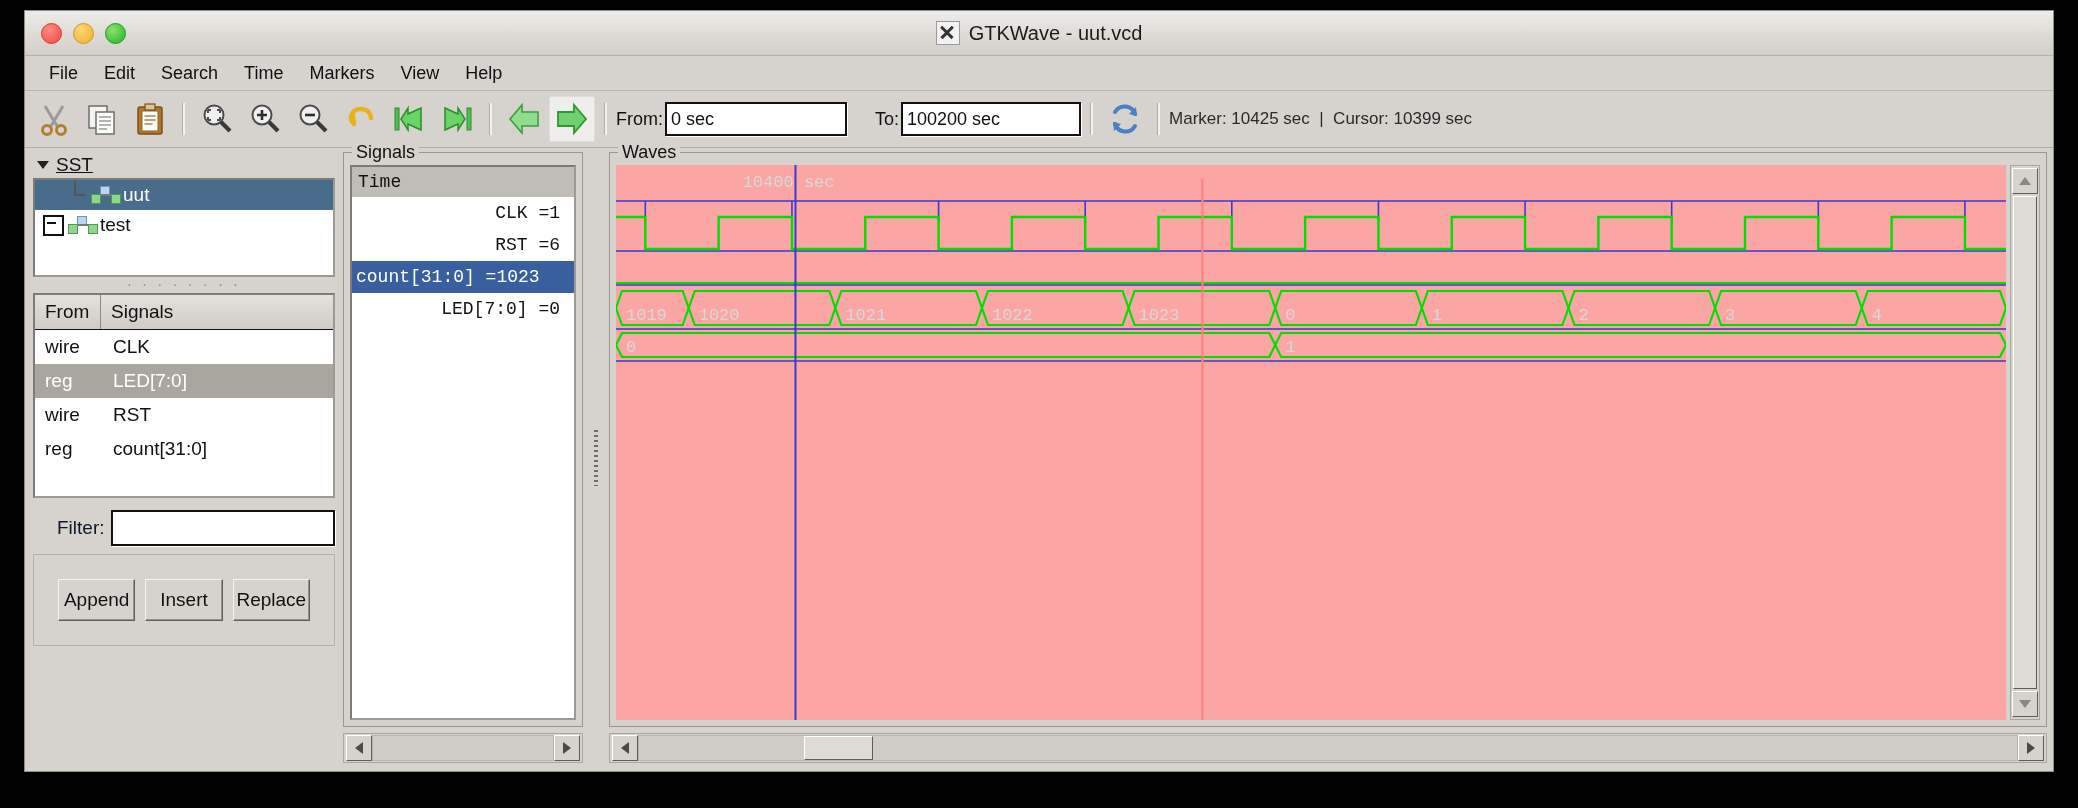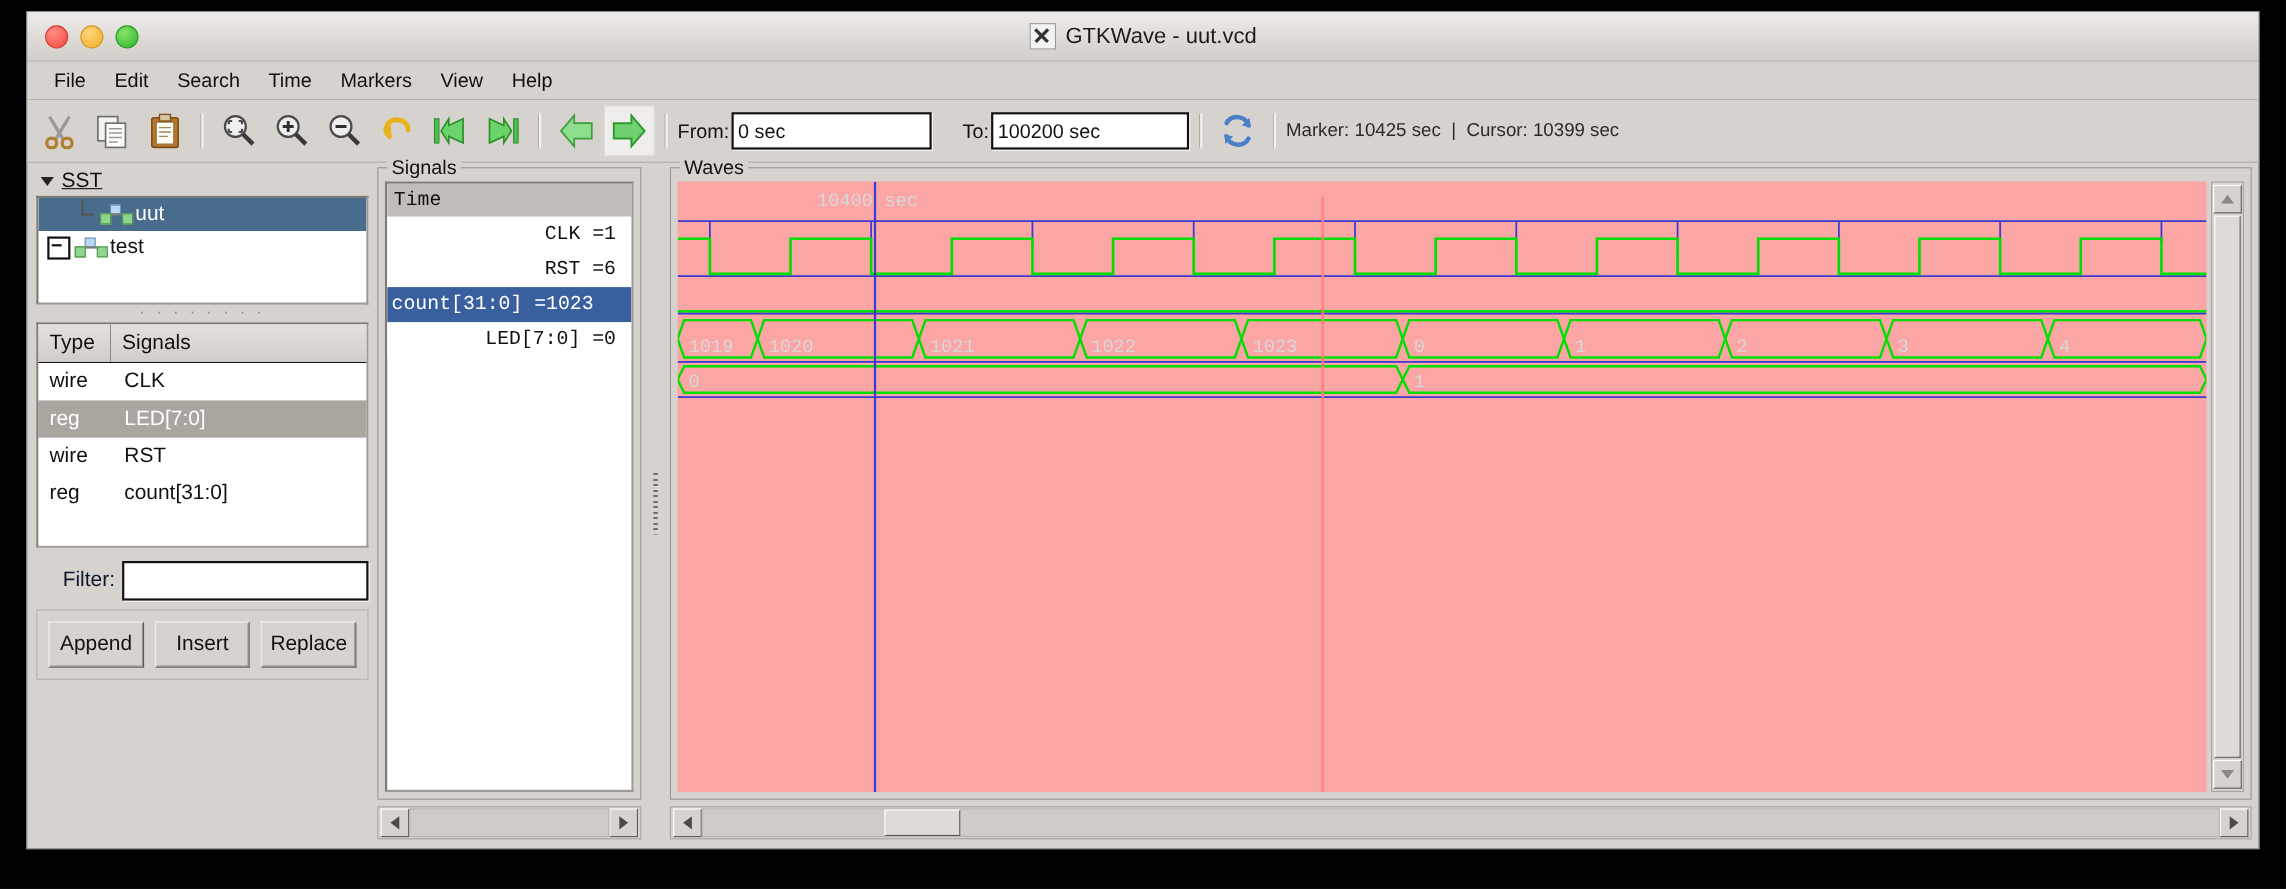--- a/index.html
+++ b/index.html
@@ -82,21 +82,21 @@
   .col-type{width:66px;flex:0 0 66px;}
   .col-sig{flex:1;border-right:none !important;}
   .srow{display:flex;height:34px;align-items:center;font-size:19px;color:#111;background:#fff;}
   .srow.sel{background:#a9a6a0;color:#fff;}
   .srow .c1{width:66px;flex:0 0 66px;padding-left:10px;box-sizing:border-box;}
   .srow .c2{flex:1;padding-left:12px;box-sizing:border-box;}
 
   .filterrow{display:flex;align-items:center;gap:6px;margin:12px 2px 8px 2px;}
   .filterrow .flbl{font-size:19px;color:#0f172a;margin-left:24px;}
   .filterinput{flex:1;height:30px;border:2px solid #111;background:#fff;box-shadow:1px 1px 0 #fff;}
-  .btnrow{display:flex;gap:10px;margin:0 2px;padding:10px;border:1px solid #b4b1ac;}
+  .btnrow{display:flex;gap:10px;margin:0 2px;padding:24px;border:1px solid #b4b1ac;}
   .gbtn{flex:1;height:40px;font-size:19px;color:#111;display:flex;align-items:center;justify-content:center;
         background:#d6d3ce;border:1px solid #f3f2f0;border-right-color:#5f5d59;border-bottom-color:#5f5d59;
         box-shadow:inset -1px -1px 0 #98958f;cursor:default;}
 
   
   .sig-col{width:240px;flex:0 0 240px;display:flex;flex-direction:column;}
   .siglist{flex:1;margin:0;overflow:hidden;background:#fff;}
   .time-hdr{height:30px;background:#c0bdb8;font-family:"Liberation Mono",monospace;font-size:18px;
             color:#111;display:flex;align-items:center;padding-left:6px;}
   .sigrow{height:32px;font-family:"Liberation Mono",monospace;font-size:18px;color:#111;
@@ -301,21 +301,21 @@
               <i></i>
             </div>
           <span>test</span>
         </div>
       </div>
 
       <div class="dots">· · · · · · · ·</div>
 
       <div class="sunken sigtable">
         <div class="hdr">
-          <div class="col-type">Type</div>
+          <div class="col-type">From</div>
           <div class="col-sig">Signals</div>
         </div>
         <div class="srow">
           <div class="c1">wire</div>
           <div class="c2">CLK</div>
         </div>
         <div class="srow sel">
           <div class="c1">reg</div>
           <div class="c2">LED[7:0]</div>
         </div>

